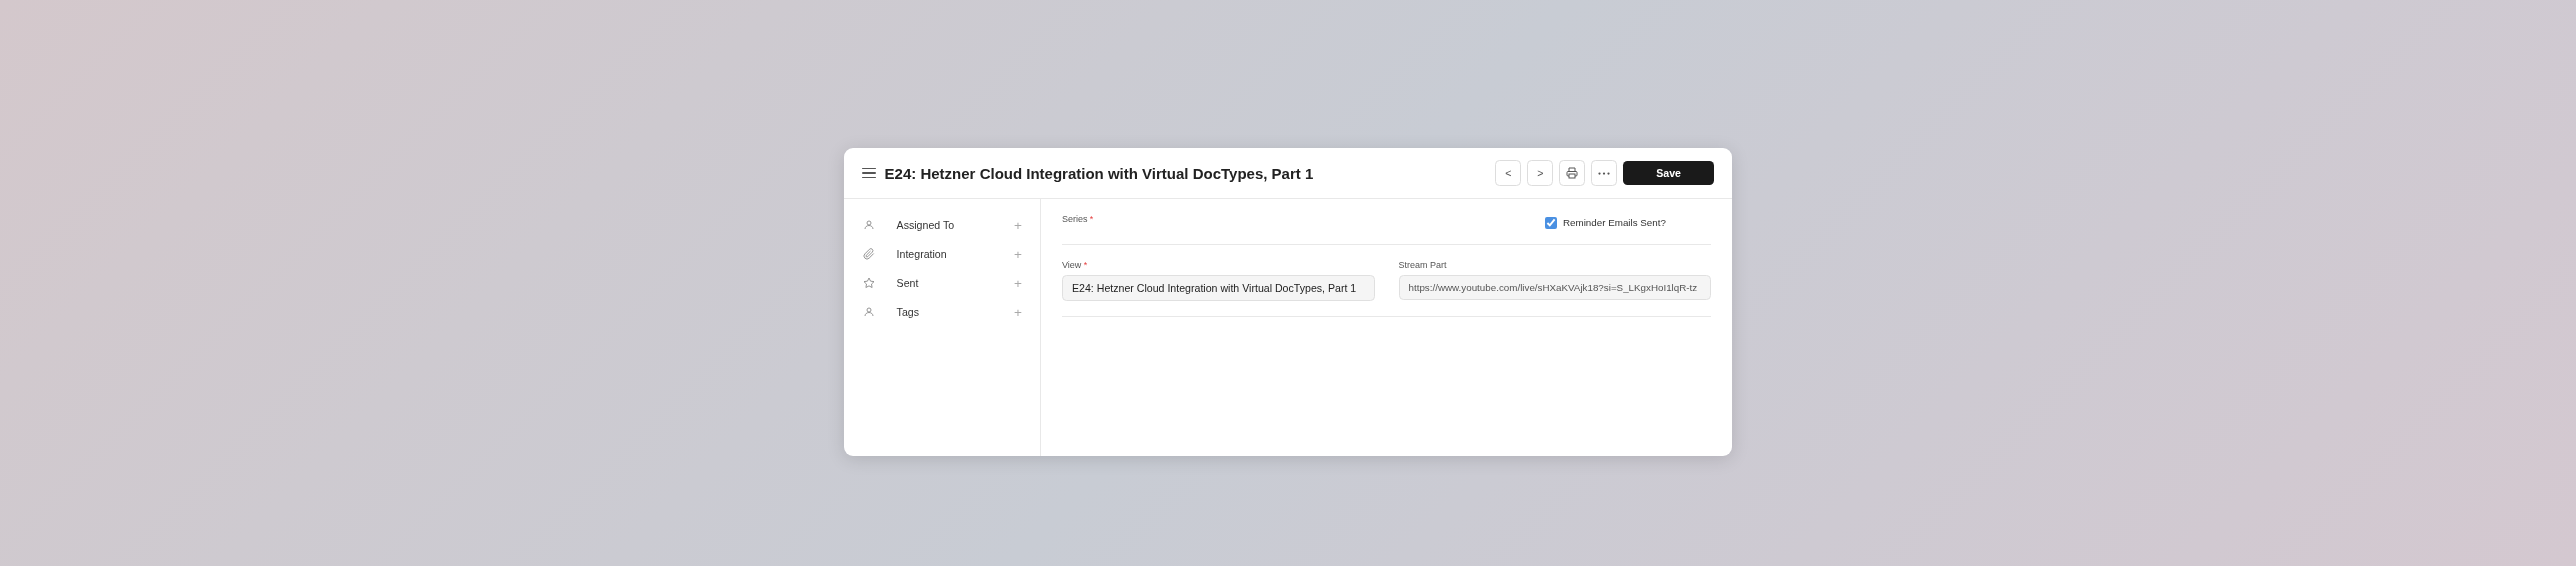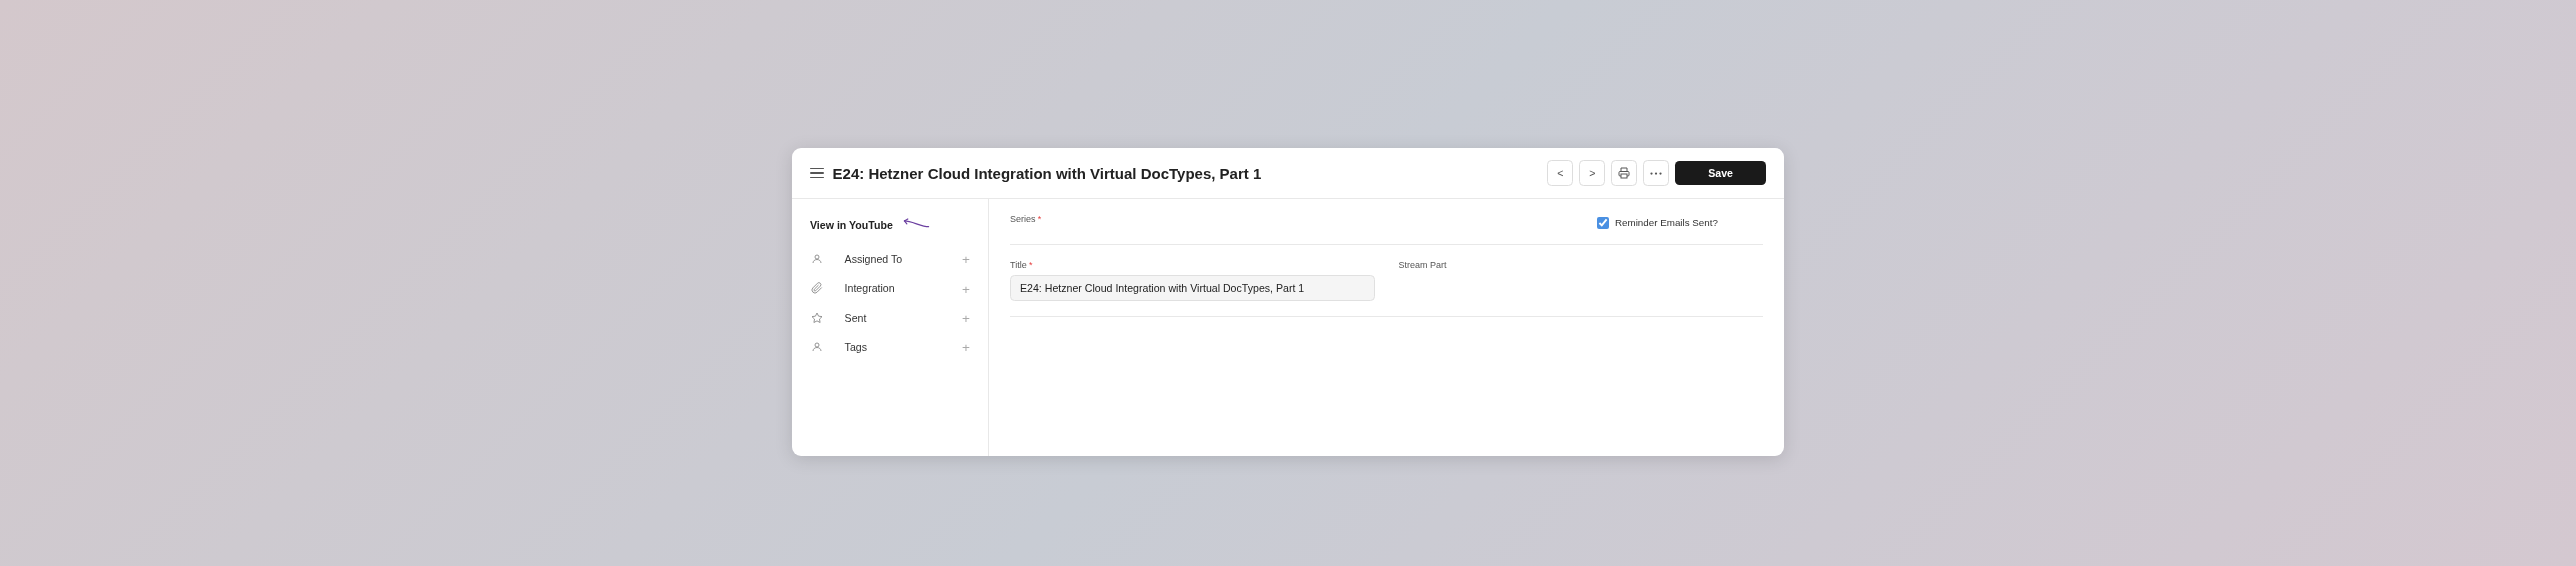--- a/index.html
+++ b/index.html
@@ -8,21 +8,21 @@
       min-height: 100vh;
       display: flex;
       align-items: center;
       justify-content: center;
       font-family: -apple-system, BlinkMacSystemFont, 'Segoe UI', sans-serif;
     }
     .card {
       background: #fff;
       border-radius: 9px;
       box-shadow: 0 3px 18px rgba(0,0,0,0.13);
-      width: 992px;
+      width: 888px;
       max-width: 98vw;
       overflow: hidden;
       margin-top: 38px;
     }
     
     .header {
       display: flex;
       align-items: center;
       justify-content: space-between;
       padding: 12px 18px;
@@ -267,29 +267,20 @@
             <circle cx="14" cy="2" r="1.5"></circle>
         </svg>
       </button>
       <button class="save-btn">Save</button>
     </div>
   </div>
 
   <div class="body">
 
     <div class="sidebar">
-      <div class="view-youtube">
-        <span class="view-youtube-label">View in YouTube</span>
-        <span class="arrow-icon">
-          <svg class="arrow-svg" viewBox="0 0 60 30" fill="none" xmlns="http://www.w3.org/2000/svg">
-            <path d="M55 20 C40 20, 20 8, 5 8" stroke="#6b3fa0" stroke-width="2.5" fill="none" stroke-linecap="round"></path>
-            <path d="M5 8 L12 4 M5 8 L10 14" stroke="#6b3fa0" stroke-width="2.5" stroke-linecap="round" stroke-linejoin="round"></path>
-          </svg>
-        </span>
-      </div>
 
       <div class="sidebar-item">
         <div class="sidebar-item-left">
           <span class="sidebar-icon">
             <svg width="12" height="12" viewBox="0 0 24 24" fill="none" stroke="#888" stroke-width="1.8">
               <circle cx="12" cy="8" r="4"></circle>
                 <path d="M4 20c0-4 3.6-7 8-7s8 3 8 7"></path>
             </svg>
           </span>
           <span class="sidebar-label">Assigned To</span>
@@ -349,26 +340,27 @@
             <input type="checkbox" id="reminder-check" checked="" style="">
             <label class="checkbox-label" for="reminder-check">Reminder Emails Sent?</label>
           </div>
         </div>
       </div>
 
       <div class="form-section second-row">
         <div class="form-row">
           <div class="field-group">
             <div class="field-label">
-              <span>Title</span>
+              <span>View</span>
               <span class="required-star">*</span>
             </div>
             <input class="field-input" type="text" value="E24: Hetzner Cloud Integration with Virtual DocTypes, Part 1" style="">
           </div>
           <div class="field-group">
             <div class="field-label">Stream Part</div>
+            <input class="field-input-plain" type="text" value="https://www.youtube.com/live/sHXaKVAjk18?si=S_LKgxHoI1lqR-tz" style="">
           </div>
         </div>
       </div>
     </div>
   </div>
 </div>
 
 
 </body></html>

